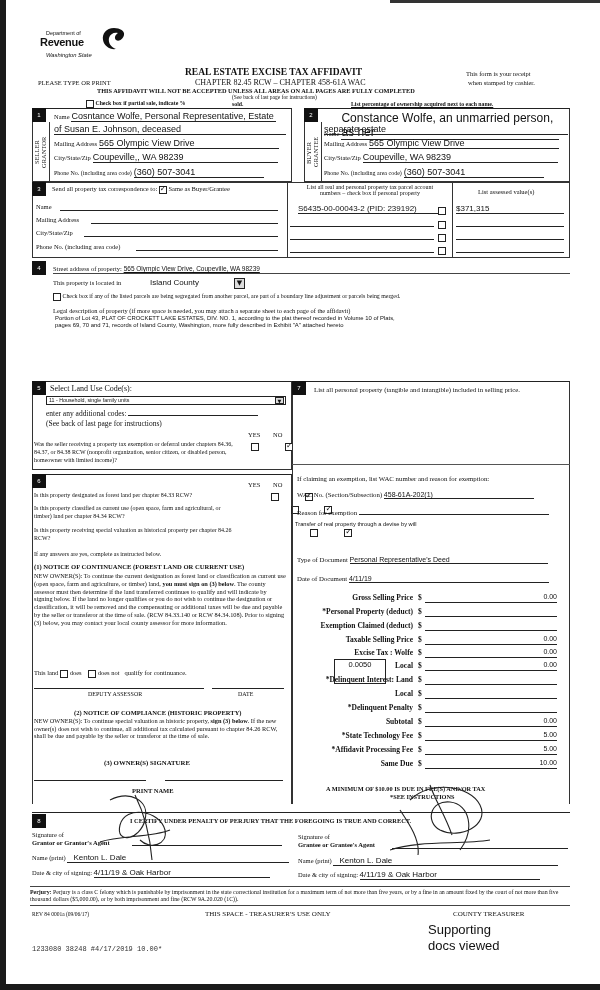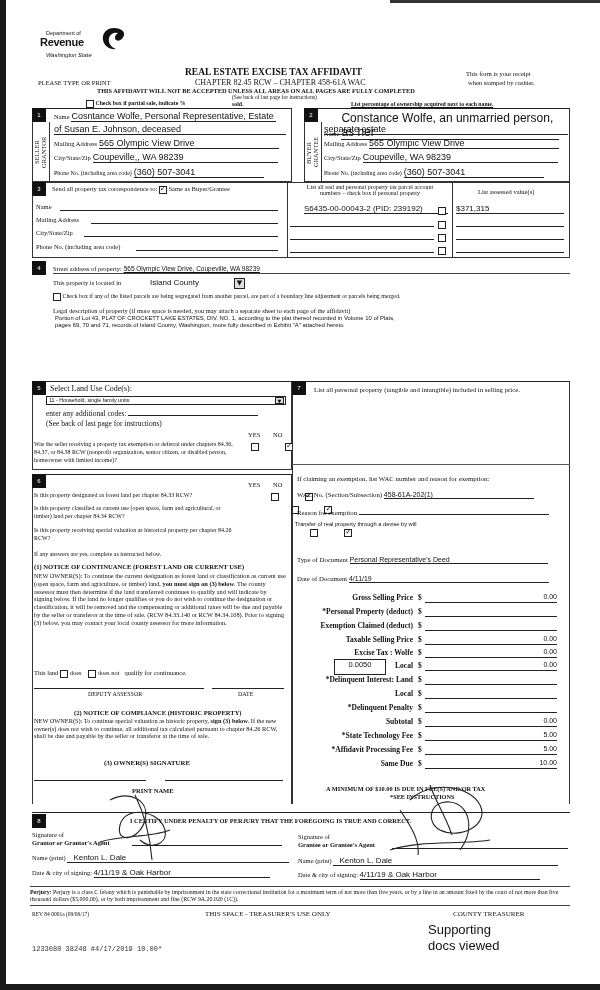--- a/index.html
+++ b/index.html
@@ -130,21 +130,21 @@
 <div class="abs" style="left:36px;top:243px;width:244px;font-size:6.5px;">
   <span>Phone No. (including area code)</span>
   <span class="uline" style="position:absolute;left:100px;width:142px;height:8px;"></span>
 </div>
 
 <div class="abs" style="left:287px;top:182px;width:166px;height:76px;border-left:1px solid #333;border-right:1px solid #333;">
   <div style="text-align:center;font-size:6px;margin-top:2px;">List all real and personal property tax parcel account</div>
   <div style="text-align:center;font-size:6px;">numbers – check box if personal property</div>
 </div>
 <div class="abs" style="left:290px;top:204px;width:160px;height:11px;">
-  <span class="filled uline abs" style="left:14px;width:144px;font-size:8px;">S6435-00-00043-2 (PID: 239192)</span>
+  <span class="filled uline abs" style="left:8px;width:144px;font-size:8px;">S6435-00-00043-2 (PID: 239192)</span>
   <span class="cb abs" style="left:148px;top:2px;"></span>
 </div>
 <div class="abs" style="left:290px;top:218px;width:160px;height:11px;">
   <span class="filled uline abs" style="left:0;width:144px;height:9px;font-size:8px;"></span>
   <span class="cb abs" style="left:148px;top:2px;"></span>
 </div>
 <div class="abs" style="left:290px;top:231px;width:160px;height:11px;">
   <span class="filled uline abs" style="left:0;width:144px;height:9px;font-size:8px;"></span>
   <span class="cb abs" style="left:148px;top:2px;"></span>
 </div>
@@ -282,21 +282,21 @@
 <div class="row-money" style="top:635px;">
   <span class="lbl">Taxable Selling Price</span>
     <span class="dollar">$</span>
   <span class="val">0.00</span>
 </div>
 <div class="row-money" style="top:648px;">
   <span class="lbl">Excise Tax : Wolfe</span>
     <span class="dollar">$</span>
   <span class="val">0.00</span>
 </div>
-<div class="abs sans" style="left:334px;top:659px;width:52px;height:16px;border:1px solid #222;font-size:7.5px;text-align:center;line-height:10px;">0.0050</div>
+<div class="abs sans" style="left:334px;top:659px;width:52px;height:25px;border:1px solid #222;font-size:7.5px;text-align:center;line-height:10px;">0.0050</div>
 <div class="row-money" style="top:661px;">
   <span class="lbl">Local</span>
     <span class="dollar">$</span>
   <span class="val">0.00</span>
 </div>
 <div class="row-money" style="top:675px;">
   <span class="lbl">*Delinquent Interest: Land</span>
     <span class="dollar">$</span>
   <span class="val"></span>
 </div>

